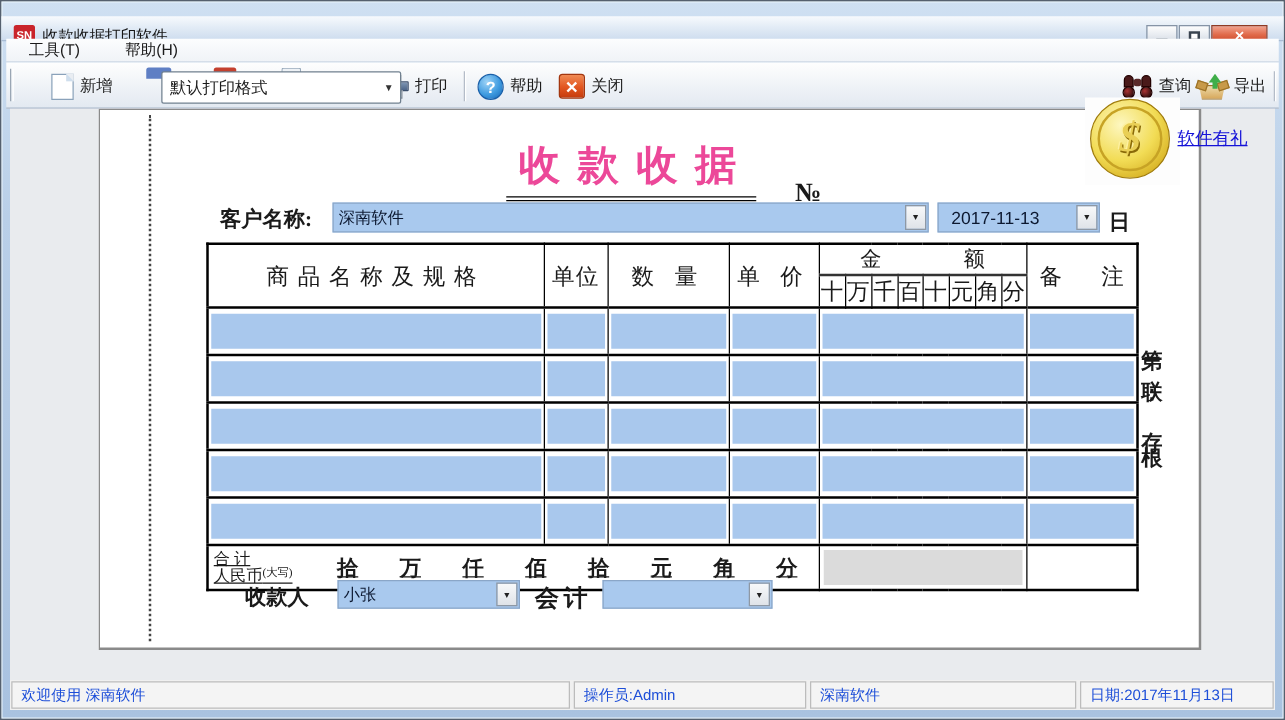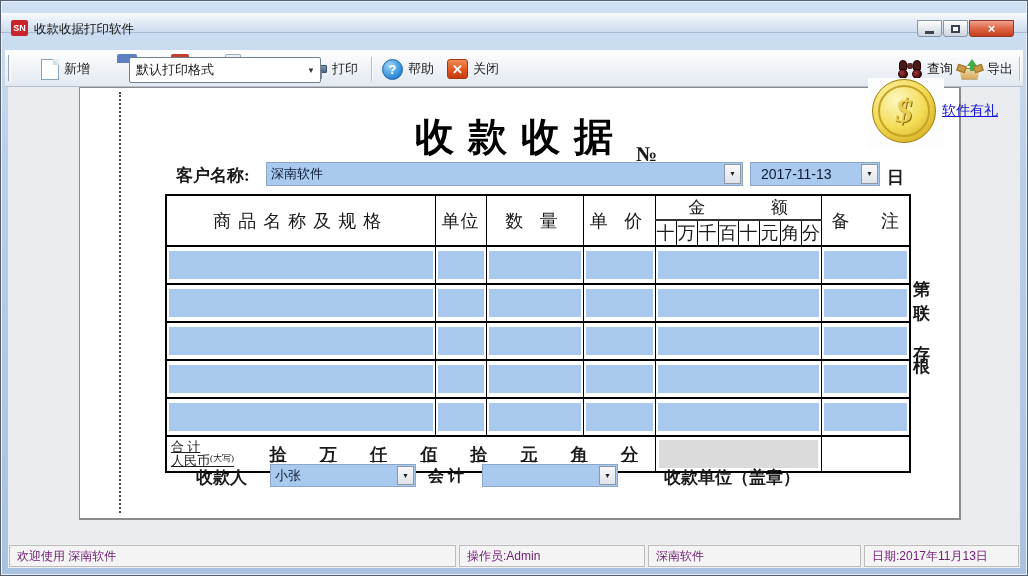--- a/index.html
+++ b/index.html
@@ -63,22 +63,22 @@
   .icon-close { width:21px; height:20px; border-radius:3px; color:#fff; font-weight:bold;
     background:linear-gradient(180deg,#f08a54,#e2551f 55%,#c63c0e);
     display:flex; align-items:center; justify-content:center; font-size:13px;
     border:1px solid #a33710; }
   
   .content { position:absolute; left:7px; right:7px; top:86px; height:457px; background:#e9ebee; }
   .paper { position:absolute; left:71px; top:0; width:882px; height:433px; background:#fff;
     border:1px solid #8a8a8a; border-right-width:2px; border-bottom-width:2px;
     font-family:"Liberation Serif", serif; }
   .perf { position:absolute; left:39px; top:4px; bottom:5px; border-left:2px dotted #444; }
-  .r-title { position:absolute; left:325px; top:22px; font-size:39px; font-weight:bold;
-    letter-spacing:14px; color:#000000; border-bottom:4px double #000; padding:0 2px 2px 10px; white-space:nowrap;text-align:center; }
+  .r-title { position:absolute; left:325px; top:22px; font-size:33px; font-weight:bold;
+    letter-spacing:14px; color:#ec4899; border-bottom:4px double #000; padding:0 2px 2px 10px; white-space:nowrap;text-align:center; }
   .r-no { position:absolute; left:556px; top:54px; font-size:21px; font-weight:bold; }
   .r-no-val { position:absolute; left:622px; top:52px; width:153px; height:30px; background:#e2e2e2;
     color:#ee1313; font-size:24px; letter-spacing:2px; display:flex; align-items:center; justify-content:center; }
   .cust-label { position:absolute; left:96px; top:76px; font-size:17px; font-weight:bold; }
   .combo { background:#a9c9ee; border:1px solid #8aa6c8; display:flex; align-items:stretch; }
   .combo .val { flex:1; font-family:"Liberation Sans",sans-serif; font-size:13px; color:#0c1830;
     display:flex; align-items:center; padding-left:4px; white-space:nowrap; overflow:hidden; }
   .combo .btn { width:17px; background:linear-gradient(180deg,#f8f9fa,#dfe3e8);
     border-left:1px solid #98a2ae; display:flex; align-items:center; justify-content:center;
     font-size:7px; color:#222; margin:1px; border:1px solid #8e98a4; }
@@ -103,40 +103,40 @@
   .cellfill { margin:4px 2px; height:28px; background:#a9c8ed; }
   .total-row td { height:36px; border-top:2px solid #000; }
   .total-flex { display:flex; align-items:center; height:100%;text-decoration:underline; }
   .total-label { width:86px; padding-left:4px; line-height:1.05; font-size:13px; }
   .total-label .sup { font-size:9px; vertical-align:4px; }
   .total-units { flex:1; display:flex; justify-content:space-around; font-size:17px; font-weight:bold; }
   .sum-box { margin:3px; height:28px; background:#dbdbdb; }
   
   .payee-label { position:absolute; left:116px; top:378px; font-size:17px; font-weight:bold; }
   .combo-payee { position:absolute; left:190px; top:376px; width:146px; height:23px; }
-  .acct-label { position:absolute; left:348px; top:378px; font-size:16px; font-weight:bold; letter-spacing:4px; }
+  .acct-label { position:absolute; left:348px; top:378px; font-size:19px; font-weight:bold; letter-spacing:4px; }
   .combo-acct { position:absolute; left:402px; top:376px; width:136px; height:23px; }
   .unit-label { position:absolute; left:584px; top:378px; font-size:17px; font-weight:bold; }
   .copy-text { position:absolute; left:830px; top:178px; height:270px; writing-mode:vertical-rl;
     font-size:17px; font-weight:bold; letter-spacing:12px; }
   
   .coin-wrap { position:absolute; left:867px; top:77px; width:76px; height:70px; background:#fdfdfd; z-index:40; }
   .coin { position:absolute; left:4px; top:1px; width:64px; height:64px; border-radius:50%;
     background:radial-gradient(circle at 38% 32%,#fdf7c0,#f2dc55 50%,#d4ac1e 85%,#b08a10);
     border:1px solid #a07c0c; display:flex; align-items:center; justify-content:center; }
   .coin .ring { position:absolute; inset:5px; border-radius:50%; border:2px solid #c7a325; }
   .coin .sym { font-family:"Liberation Serif",serif; font-style:italic; font-weight:bold;
     font-size:34px; color:#e9cf55; text-shadow:1px 1px 0 #8a6a08, -1px -1px 0 #fdf0a0; }
   .promo-link { position:absolute; left:941px; top:101px; z-index:41; font-size:14px;
     color:#1512d8; text-decoration:underline; }
   
   .statusbar { position:absolute; left:7px; right:7px; top:543px; height:24px;
     background:#f0f0f0; display:flex; gap:3px; padding:1px; }
   .status-sec { border:1px solid #bcbcbc; background:#f4f4f4; display:flex; align-items:center;
-    padding-left:7px; font-size:12px; color:#701a75; white-space:nowrap; overflow:hidden; }
+    padding-left:7px; font-size:12px; color:#1d4ed8; white-space:nowrap; overflow:hidden; }
   .s1 { width:447px; } .s2 { width:186px; } .s3 { width:213px; } .s4 { flex:1; }
   
   .icon-binoc { width:24px; height:19px; position:relative; }
   .icon-binoc i { position:absolute; bottom:0; width:10px; height:10px; border-radius:50%;
     background:radial-gradient(circle at 35% 35%,#a33, #3a1212 70%); border:1px solid #200; }
   .icon-binoc i.l { left:0; } .icon-binoc i.r { right:0; }
   .icon-binoc b { position:absolute; top:0; width:8px; height:10px; border-radius:4px 4px 0 0;
     background:#4a1a1a; border:1px solid #200; }
   .icon-binoc b.l { left:1px; } .icon-binoc b.r { right:1px; }
   .icon-binoc s { position:absolute; top:3px; left:9px; width:6px; height:6px; background:#5a2a2a; border-radius:2px; }
@@ -162,20 +162,24 @@
       <div class="win-btn">
           <span class="glyph-min"></span>
         </div>
       <div class="win-btn">
           <span class="glyph-max"></span>
         </div>
       <div class="win-btn close">×</div>
     </div>
   </div>
 
+  <div class="menubar">
+    <span class="menu-item">工具(T)</span>
+    <span class="menu-item">帮助(H)</span>
+  </div>
 
   <div class="toolbar">
     <div class="tb-grip"></div>
     <div class="tb-btn" style="left:36px;">
       <span class="icon-page"></span>
       <span>新增</span>
     </div>
     <span class="peek" style="left:112px; width:20px; background:#5f7fc4;"></span>
     <span class="peek" style="left:166px; width:18px; background:#c4402e;"></span>
     <span class="peek" style="left:220px; width:16px; background:#eef2f6; border:1px solid #9ab; border-bottom:none;"></span>
@@ -416,21 +420,20 @@
       <div class="payee-label">收款人</div>
       <div class="combo combo-payee">
         <span class="val">小张</span>
         <span class="btn">▼</span>
       </div>
       <div class="acct-label">会计</div>
       <div class="combo combo-acct">
         <span class="val"></span>
         <span class="btn">▼</span>
       </div>
-      <div class="unit-label">收款单位（盖章）</div>
 
       <div class="copy-text">第一联：存根</div>
     </div>
   </div>
 
   <div class="coin-wrap">
     <div class="coin">
         <span class="ring"></span>
         <span class="sym">$</span>
       </div>

